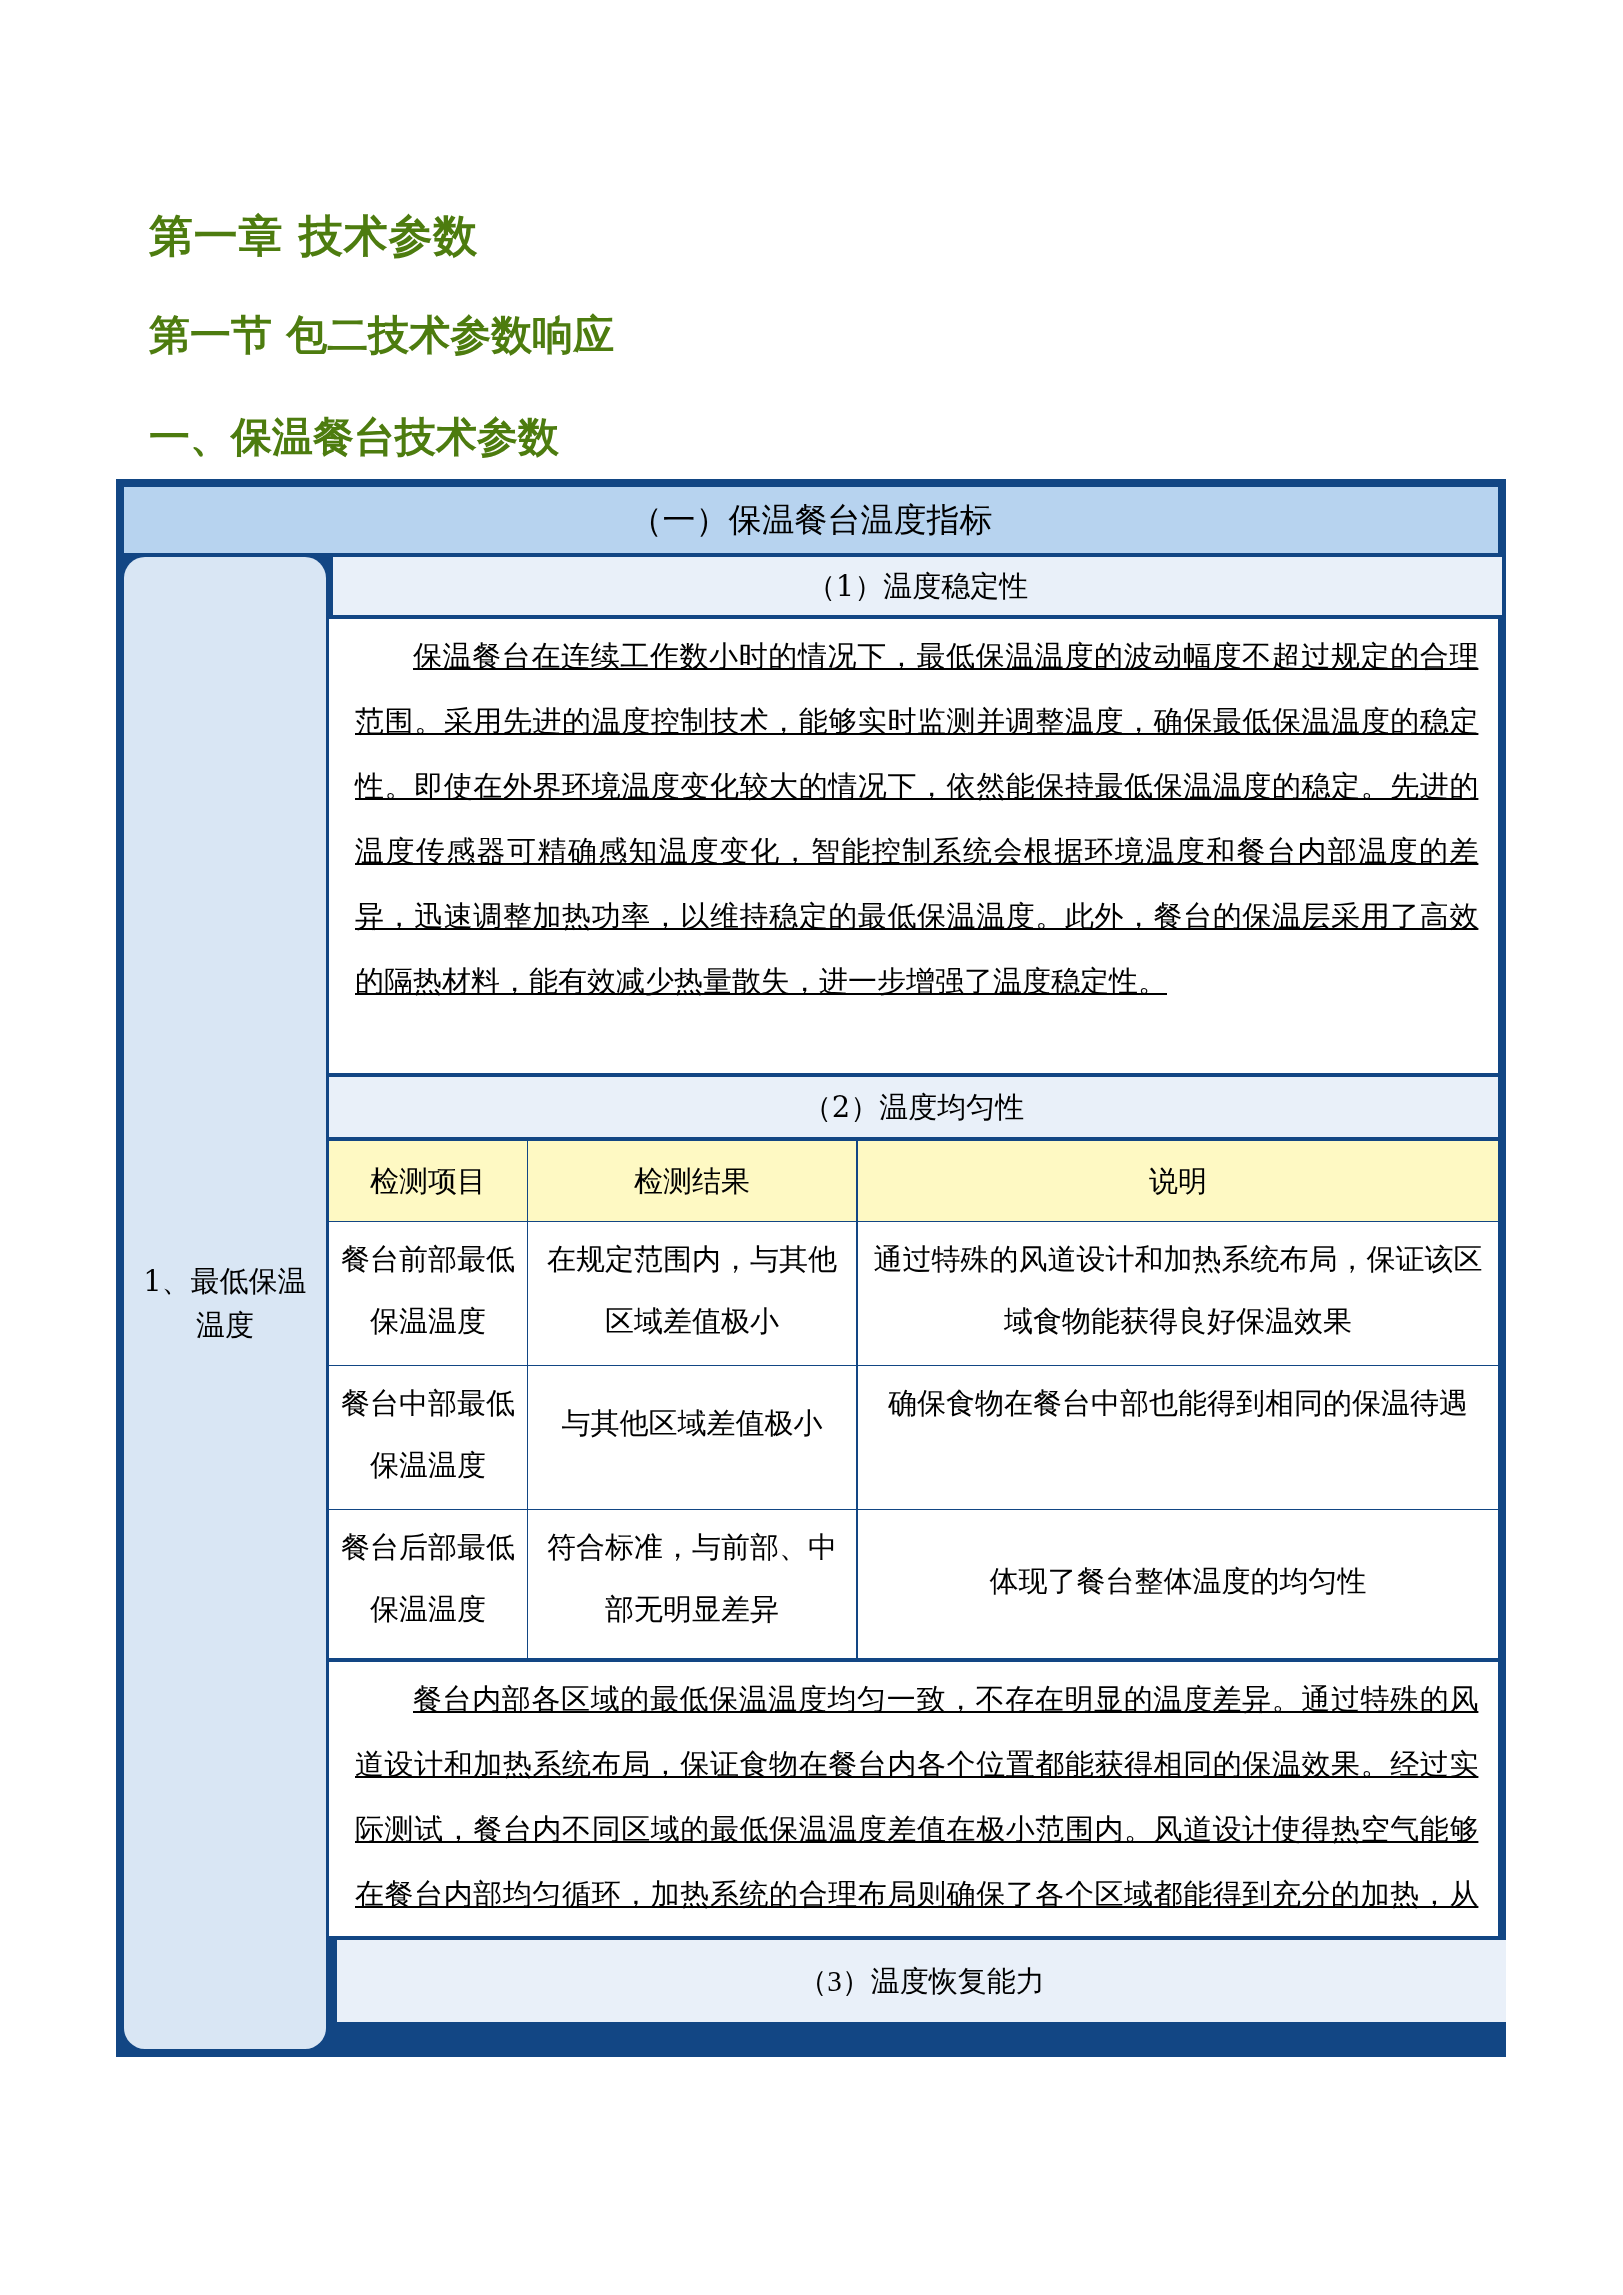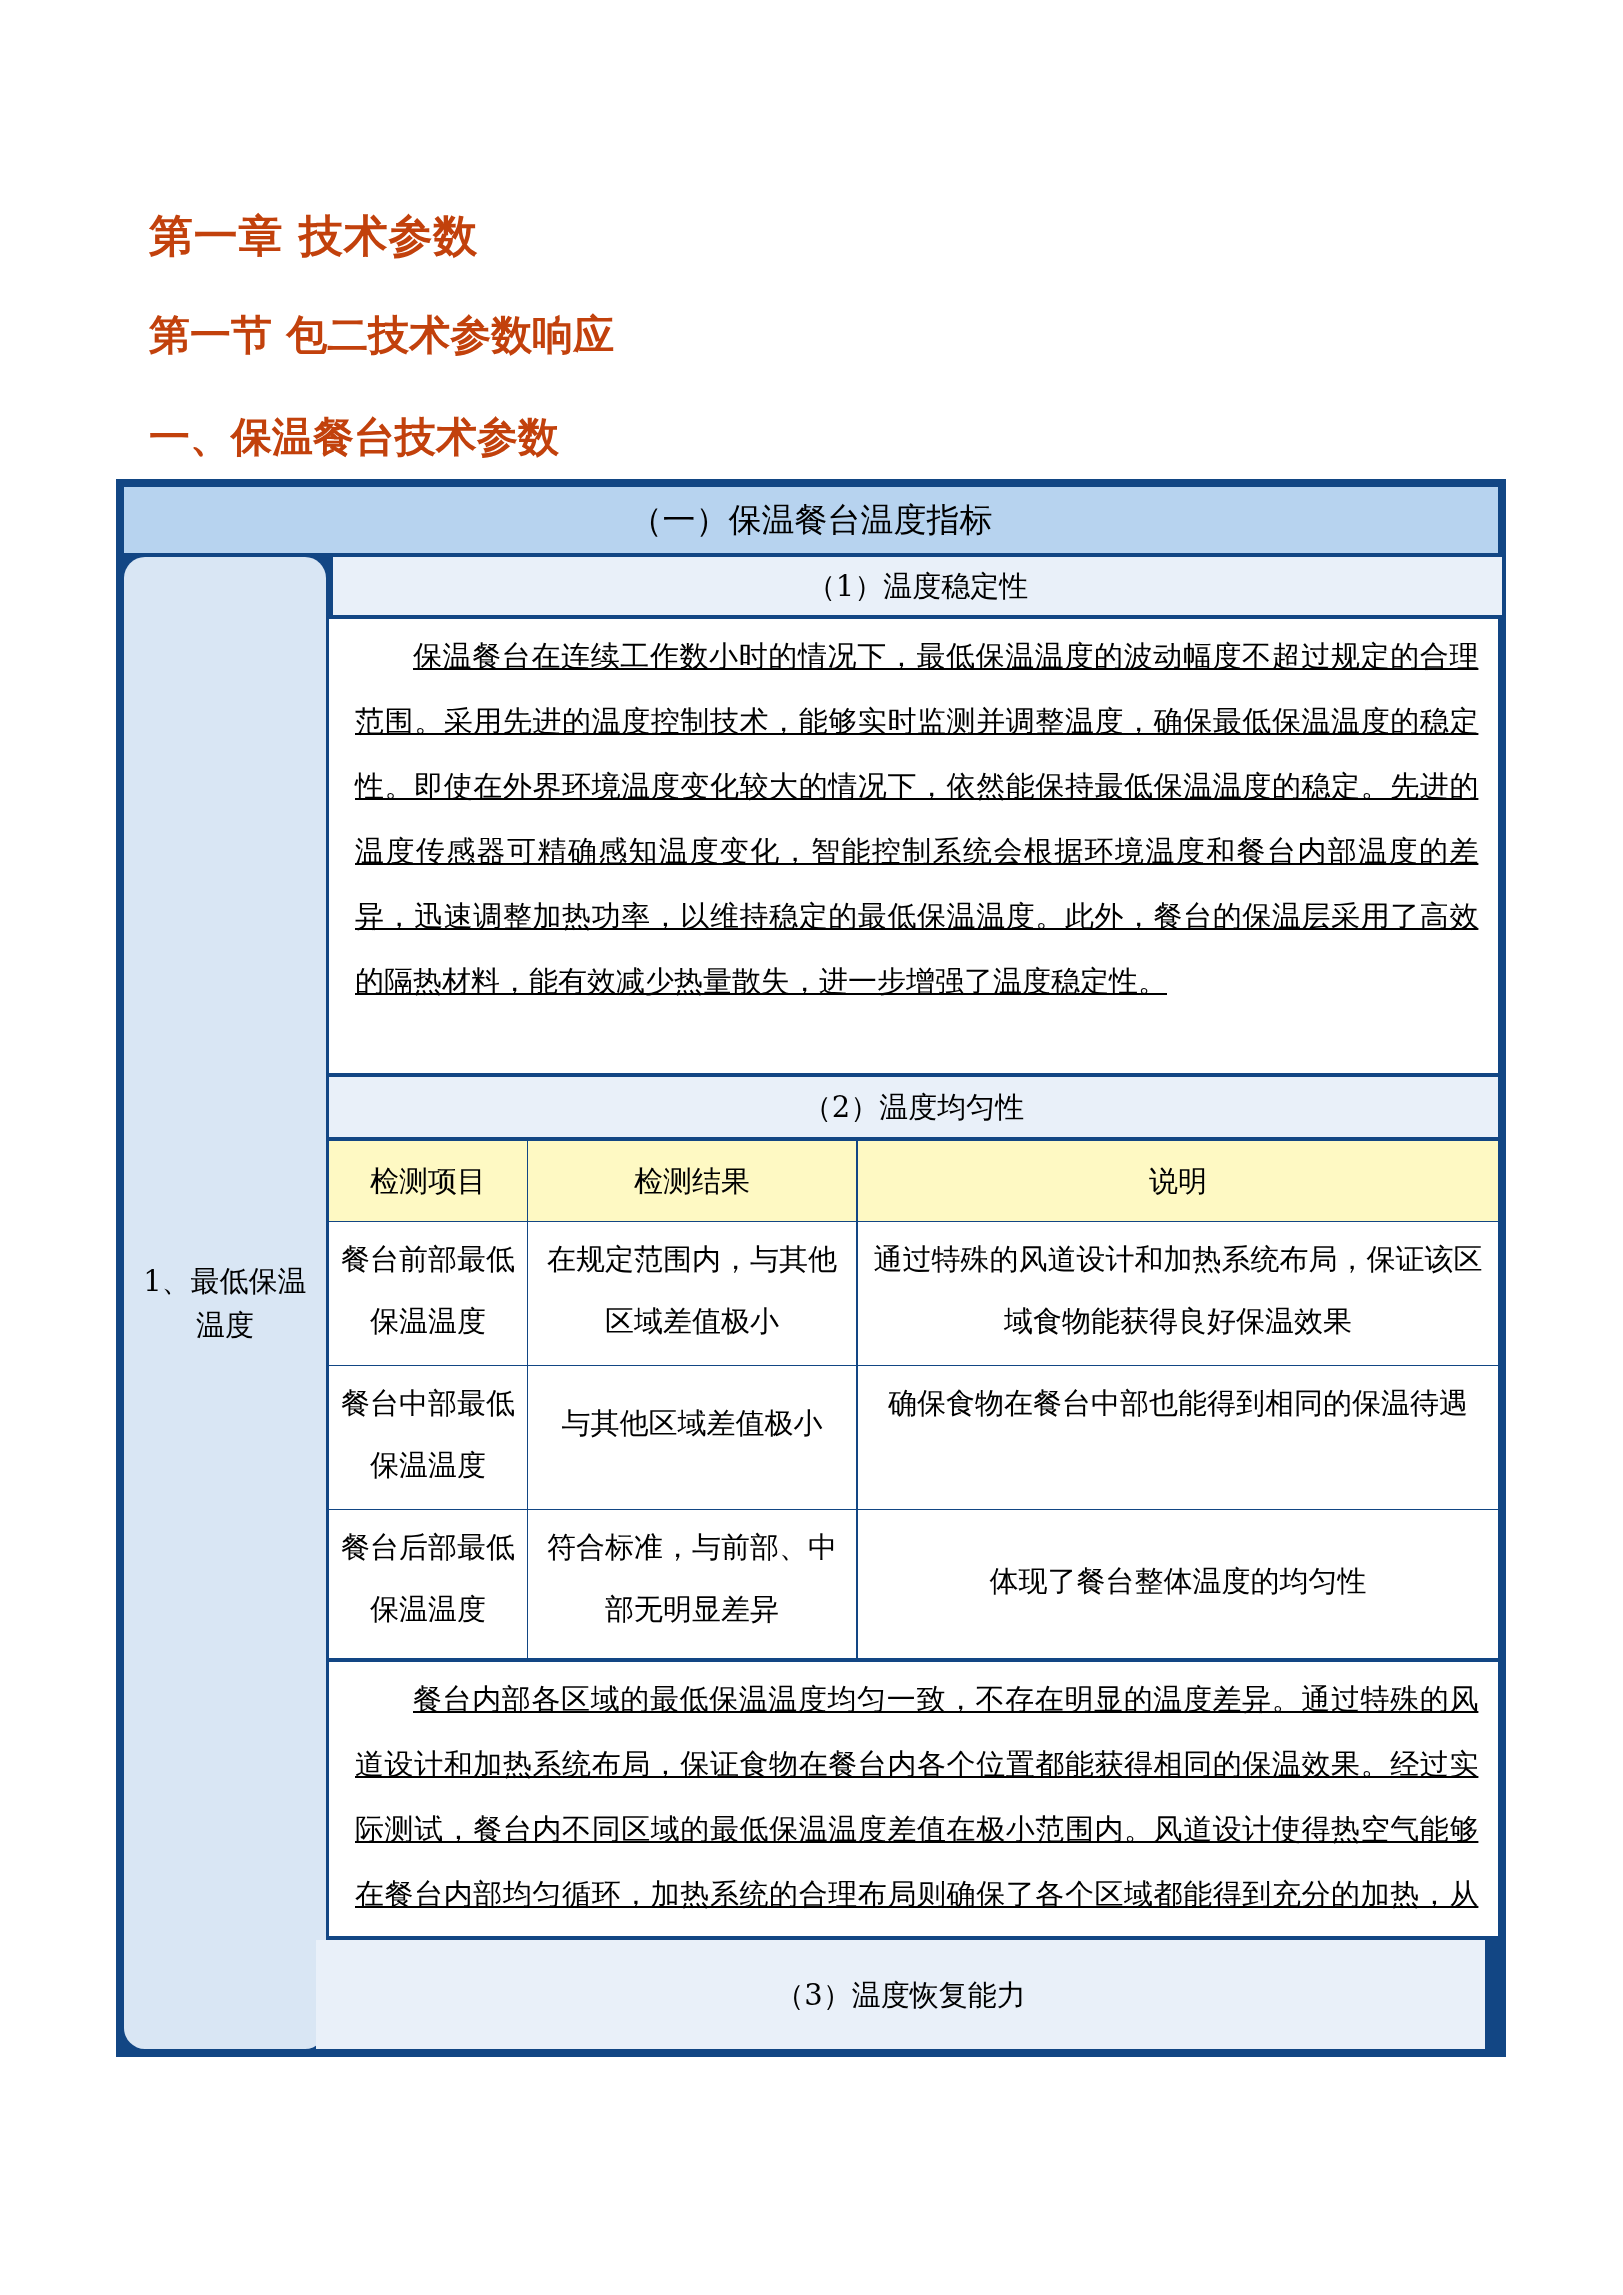--- a/index.html
+++ b/index.html
@@ -1,19 +1,19 @@
 <!DOCTYPE html>
 <html style="font-size:10.5px"><head>
 <meta charset="utf-8">
 <style>
   html, body { margin:0; padding:0; background:#ffffff; }
   body { width:1623px; height:2295px; position:relative; overflow:hidden;
          font-family:"DejaVu Serif","Liberation Serif",serif; color:#000; }
   .h { position:absolute; left:149px; font-family:"DejaVu Sans","Liberation Sans",sans-serif;
-       font-weight:bold; color:#c2410c; white-space:nowrap;text-align:right; }
+       font-weight:bold; color:#4d7c0f; white-space:nowrap;text-align:right; }
   #h1 { top:207px; font-size:44px; letter-spacing:0.7px; }
   #h2 { top:308px; font-size:41px; }
   #h3 { top:410px; font-size:41px; }
 
   .tbl { position:absolute; left:116px; top:479px; width:1390px; height:1578px;
          background:#124684; }
   .cell { position:absolute; box-sizing:border-box; display:flex; align-items:center;
           justify-content:center; text-align:center; font-size:29px; line-height:62px; }
   .title { left:7.9px; top:7.9px; width:1374px; height:66px; background:#B7D3EF; font-size:33px; }
   .leftcol { left:7.9px; top:78px; width:202px; height:1492px; background:#D9E6F4; line-height:44px; padding:0 13px;border-radius:21px; }
@@ -52,15 +52,15 @@
   <div class="cell td" style="left:213px;top:887px;width:198px;height:143px;padding-top:9.2px;">餐台中部最低保温温度</div>
   <div class="cell td" style="left:412px;top:887px;width:328px;height:143px;padding-top:29px;">与其他区域差值极小</div>
   <div class="cell td" style="left:742px;top:887px;width:640px;height:143px;padding:9.2px 9.2px 0;">确保食物在餐台中部也能得到相同的保温待遇</div>
 
   <div class="cell td" style="left:213px;top:1031px;width:198px;height:148px;padding-top:9.2px;">餐台后部最低保温温度</div>
   <div class="cell td" style="left:412px;top:1031px;width:328px;height:148px;padding:9.2px 14.4px 0;">符合标准，与前部、中部无明显差异</div>
   <div class="cell td mid" style="left:742px;top:1031px;width:640px;height:148px;">体现了餐台整体温度的均匀性</div>
 
   <div class="cell para" style="left:213px;top:1183px;width:1169px;height:274px;">餐台内部各区域的最低保温温度均匀一致，不存在明显的温度差异。通过特殊的风道设计和加热系统布局，保证食物在餐台内各个位置都能获得相同的保温效果。经过实际测试，餐台内不同区域的最低保温温度差值在极小范围内。风道设计使得热空气能够在餐台内部均匀循环，加热系统的合理布局则确保了各个区域都能得到充分的加热，从而实现了温度的均匀性。</div>
 
-  <div class="cell sub" style="left:200px;top:1461px;width:1169px;height:109px;">（3）温度恢复能力</div>
+  <div class="cell sub" style="left:221px;top:1461px;width:1169px;height:82px;font-family:Liberation Serif, serif;">（3）温度恢复能力</div>
 </div>
 
 
 </body></html>

